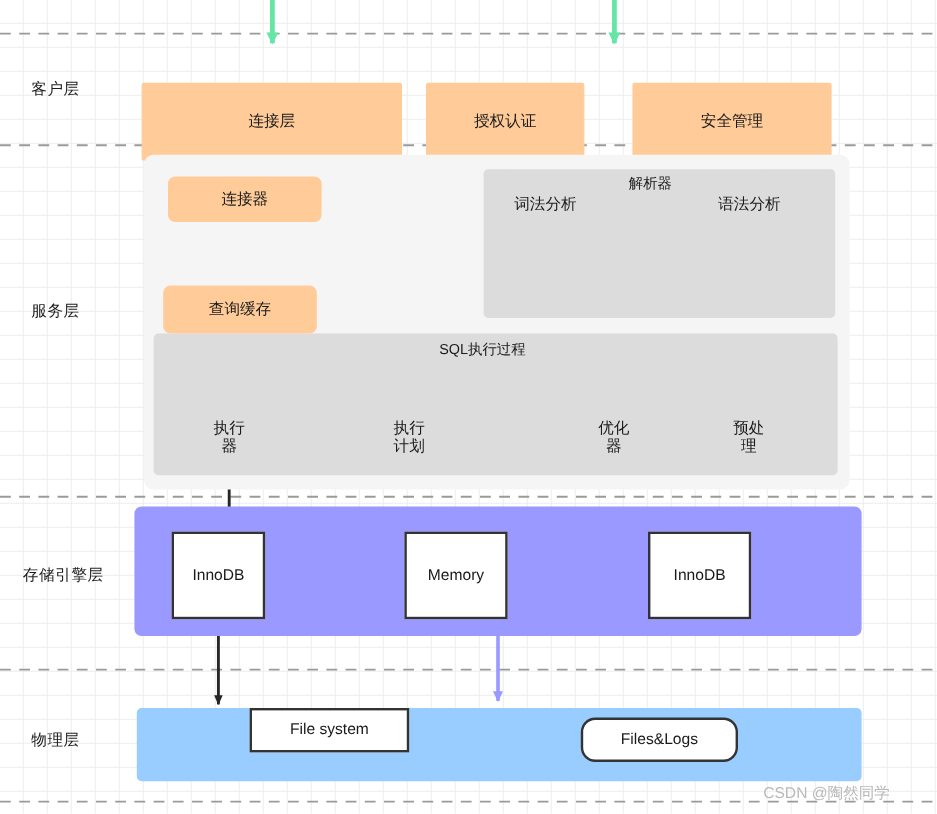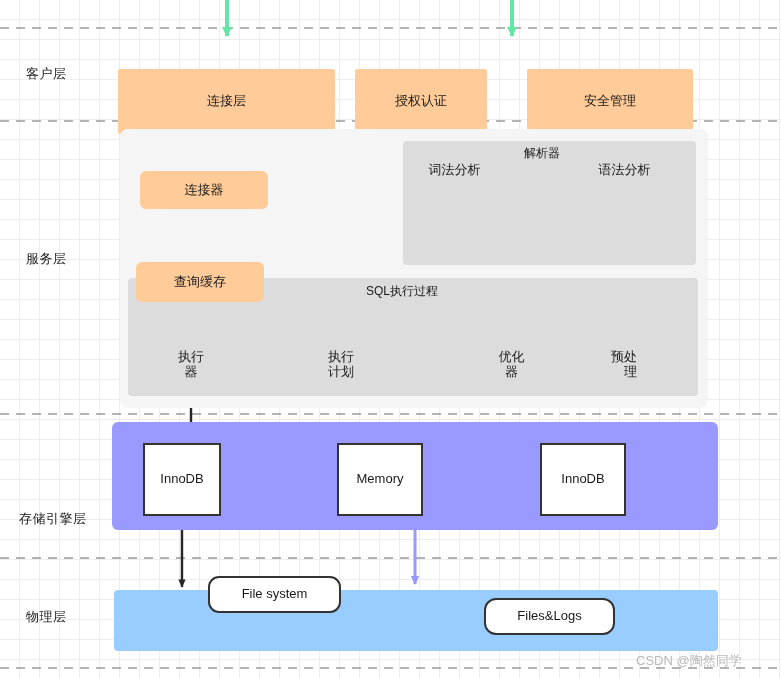--- a/index.html
+++ b/index.html
@@ -41,21 +41,20 @@
   .orange-box{
     background:#ffcc99;
     border:1px solid #ffcc99;
     border-radius:2px;
     margin-top:28px;
   }
   .orange-round{
     background:#ffcc99;
     border:1px solid #ffcc99;
     border-radius:6px;
-    margin-top:24px;
   }
   .white-box{
     background:#ffffff;
     border:2px solid #333333;
   }
   .band{
     position:absolute;
     box-sizing:border-box;
   }
   .band-purple{background:#9999ff;border-radius:6px;}
@@ -168,21 +167,21 @@
       <path d="M313,390 L313,347 C313,334 369,334 369,347 L369,390 Z"></path>
       <path d="M477,390 L477,347 C477,334 531,334 531,347 L531,390 Z"></path>
       <path d="M596,390 L596,347 C596,334 652,334 652,347 L652,390 Z"></path>
     </g>
 
     <path d="M651,446 L676,446 L676,468 L700,468 L700,491 L676,491 L676,514 L651,514 L651,491 L627,491 L627,468 L651,468 Z" fill="#ffffff" stroke="#333333" stroke-width="3"></path>
   </svg>
 
   <div class="layer-label" style="left:26px;top:65px;">客户层</div>
   <div class="layer-label" style="left:26px;top:250px;">服务层</div>
-  <div class="layer-label" style="left:19px;top:470px;margin-top:40px;">存储引擎层</div>
+  <div class="layer-label" style="left:19px;top:470px;">存储引擎层</div>
   <div class="layer-label" style="left:26px;top:608px;">物理层</div>
 
   <div class="box orange-box" style="left:118px;top:41px;width:217px;height:65px;">连接层</div>
   <div class="box orange-box" style="left:355px;top:41px;width:132px;height:65px;">授权认证</div>
   <div class="box orange-box" style="left:527px;top:41px;width:166px;height:65px;">安全管理</div>
 
   <div class="band band-gray-outer" style="left:120px;top:129px;width:588px;height:279px;"></div>
   <div class="band band-gray-inner" style="left:403px;top:141px;width:293px;height:124px;"></div>
   <div class="band band-gray-inner" style="left:128px;top:278px;width:570px;height:118px;"></div>
 
@@ -205,30 +204,30 @@
   </div>
   <div class="arch-shape" style="left:313px;top:340px;width:56px;height:50px;">
     <span class="shape-text" style="white-space:pre-line;">执行
 计划</span>
   </div>
   <div class="arch-shape" style="left:477px;top:340px;width:54px;height:50px;">
     <span class="shape-text" style="white-space:pre-line;margin-left:15px;">优化
 器</span>
   </div>
   <div class="arch-shape" style="left:596px;top:340px;width:56px;height:50px;">
-    <span class="shape-text" style="white-space:pre-line;text-align:right;">预处
+    <span class="shape-text" style="white-space:pre-line;">预处
 理</span>
   </div>
 
   <div class="band band-purple" style="left:112px;top:422px;width:606px;height:108px;"></div>
 
   <div class="box white-box" style="left:143px;top:443px;width:78px;height:73px;">InnoDB</div>
   <div class="box white-box" style="left:337px;top:443px;width:86px;height:73px;">Memory</div>
   <div class="box white-box" style="left:540px;top:443px;width:86px;height:73px;">InnoDB</div>
 
   <div class="band band-blue" style="left:114px;top:590px;width:604px;height:61px;"></div>
 
-  <div class="box white-box" style="left:208px;top:576px;width:133px;height:37px;border-radius:11px;">File system</div>
+  <div class="box white-box" style="left:208px;top:590px;width:133px;height:37px;">File system</div>
   <div class="box white-box" style="left:484px;top:598px;width:131px;height:37px;border-radius:12px;">Files&amp;Logs</div>
 
   <div class="watermark" style="left:636px;top:652px;">CSDN @陶然同学</div>
 
 </div>
 
 </body></html>

